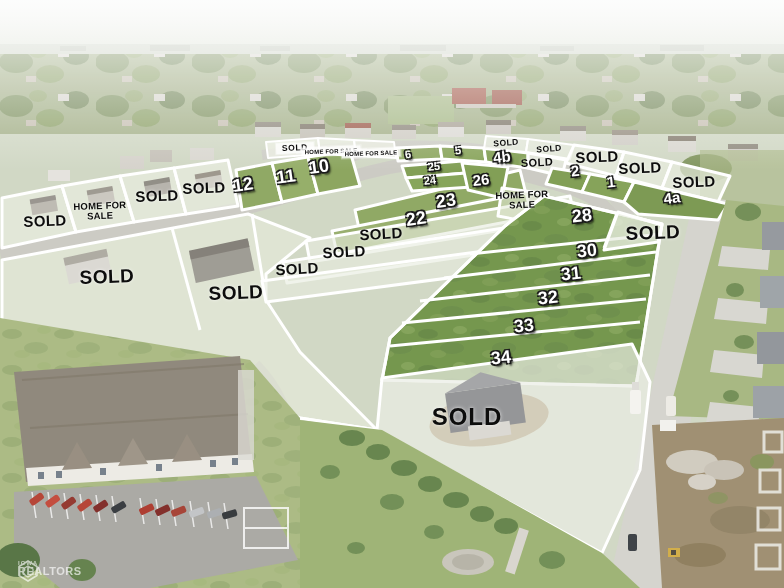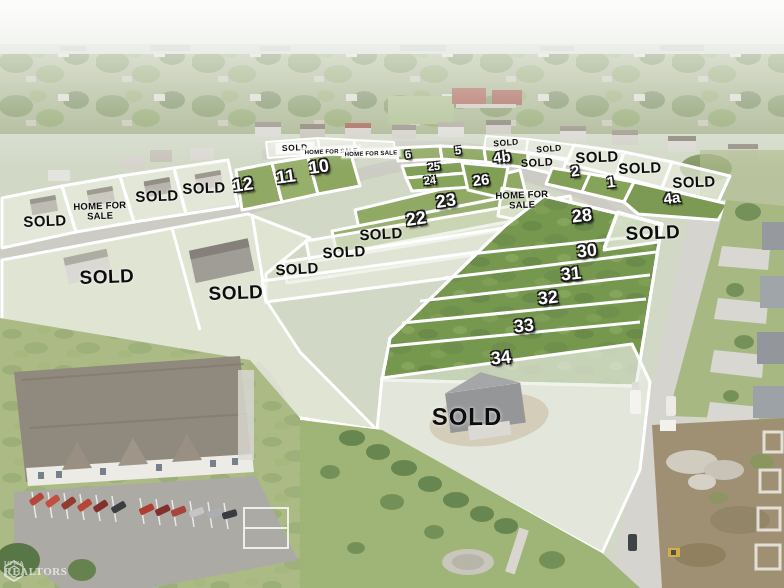--- a/index.html
+++ b/index.html
@@ -20,22 +20,22 @@
   .sold-md{font-size:15px;letter-spacing:.4px;}
   .sold-lg{font-size:19px;letter-spacing:.5px;}
   .sold-xl{font-size:24px;letter-spacing:1px;}
   .hfs-2line{font-size:9.5px;letter-spacing:.2px;}
   .num-sm,.num-md,.num-lg{color:#fff;
        text-shadow:-1.5px -1.5px 0 #1c1c1c,1.5px -1.5px 0 #1c1c1c,
                    -1.5px 1.5px 0 #1c1c1c,1.5px 1.5px 0 #1c1c1c,2px 3px 2px rgba(0,0,0,.65);}
   .num-sm{font-size:11px;}
   .num-md{font-size:15px;}
   .num-lg{font-size:18px;}
-  #watermark{position:absolute;left:4px;top:560px;z-index:6;display:flex;align-items:center;
-             gap:4px;opacity:.65;color:#fff;font-family:Liberation Serif, serif;}
+  #watermark{position:absolute;left:18px;top:560px;z-index:6;display:flex;align-items:center;
+             gap:4px;opacity:.65;color:#fff;}
   #watermark .wm-text{display:flex;flex-direction:column;line-height:1;}
   #watermark .wm-top{font-size:6px;font-weight:700;letter-spacing:1px;}
   #watermark .wm-bottom{font-size:11px;font-weight:800;letter-spacing:.5px;}
 </style>
 </head>
 <body>
 
 <div id="stage">
 
 <svg width="784" height="588" viewBox="0 0 784 588">

